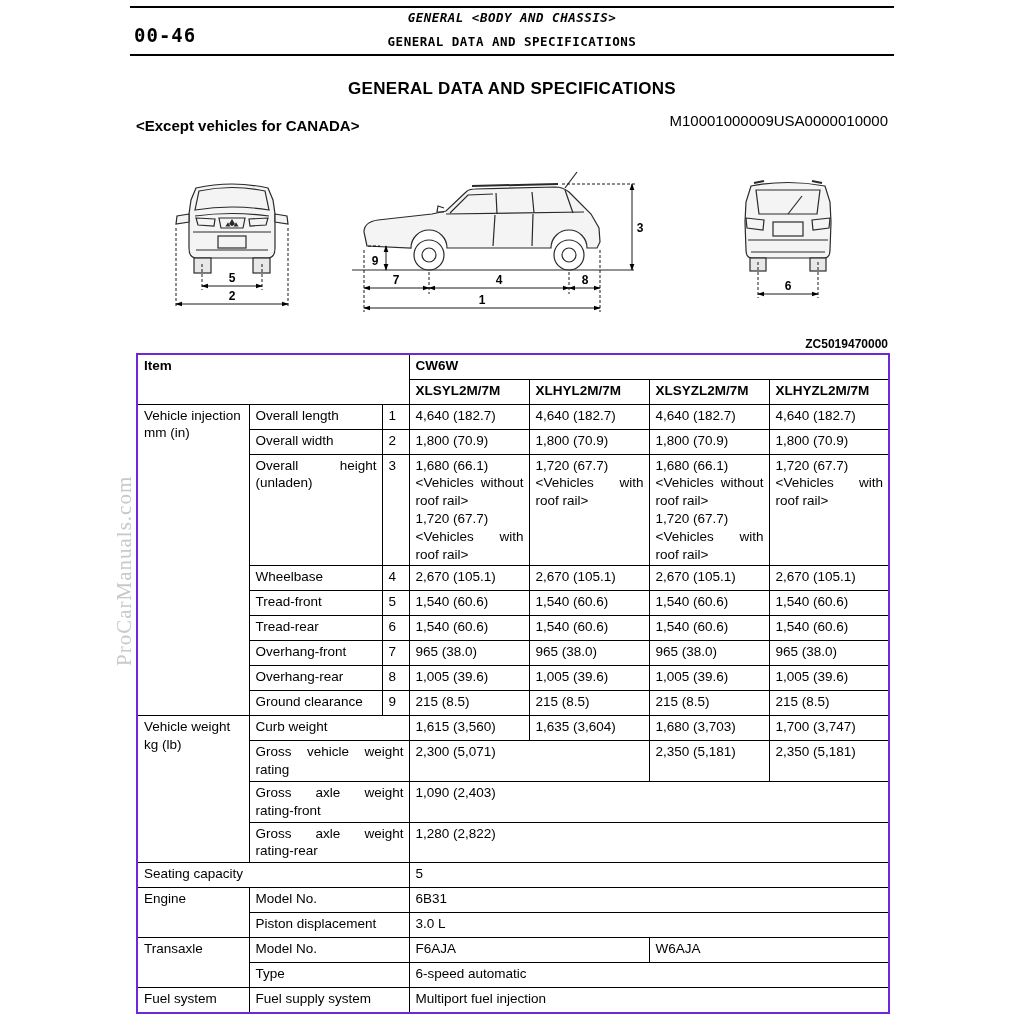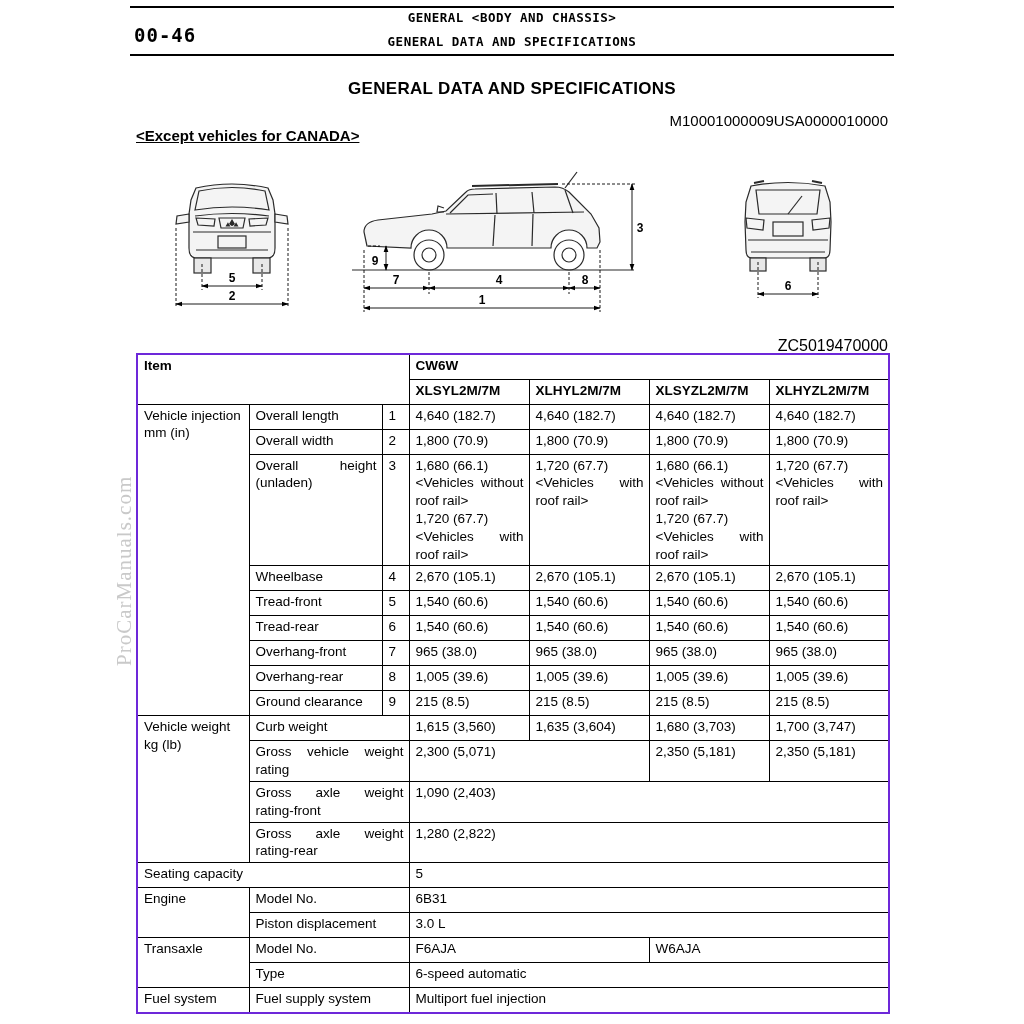--- a/index.html
+++ b/index.html
@@ -11,35 +11,35 @@
   .rule.top{top:6px;}
   .rule.bottom{top:54px;}
   .page-num{
     position:absolute;left:134px;top:18px;
     font-family:"DejaVu Sans Mono",monospace;font-size:19px;font-weight:bold;letter-spacing:1px;margin-top:6px;
   }
   .hdr-line{
     position:absolute;left:0;right:0;text-align:center;
     font-family:"DejaVu Sans Mono",monospace;font-size:12.5px;font-weight:bold;letter-spacing:.5px;
   }
-  .hdr-line.l1{top:10px;}
+  .hdr-line.l1{top:10px;font-style:italic;}
   .hdr-line.l2{top:34px;}
   .doc-title{
     position:absolute;left:0;right:0;top:79px;text-align:center;
     font-size:17px;font-weight:bold;letter-spacing:.3px;
   }
   .doc-code{position:absolute;right:136px;top:112px;font-size:15px;}
-  .section-heading{position:absolute;left:136px;top:127px;font-size:15px;font-weight:bold;text-decoration:underline;}
+  .section-heading{position:absolute;left:136px;top:117px;font-size:15px;font-weight:bold;}
   .figure{position:absolute;left:136px;top:156px;width:752px;height:182px;}
   .figure svg{position:absolute;}
   .svg-front{left:26px;top:10px;}
   .svg-side{left:198px;top:2px;}
   .svg-rear{left:582px;top:10px;}
   .dim-label{font-family:"Liberation Sans",sans-serif;font-size:12px;font-weight:bold;fill:#000;text-anchor:middle;}
-  .figure-code{position:absolute;right:136px;top:337px;font-size:16px;font-weight:normal;}
+  .figure-code{position:absolute;right:136px;top:337px;font-size:12px;font-weight:bold;}
   .watermark{
     position:absolute;left:112px;top:666px;transform:rotate(-90deg);transform-origin:0 0;
     font-family:"Liberation Serif",serif;font-size:21px;color:#c9c9c9;letter-spacing:1px;
     white-space:nowrap;pointer-events:none;z-index:5;
   }
   table.spec{
     position:absolute;left:136px;top:353px;width:752px;
     border-collapse:collapse;table-layout:fixed;border:2px solid #6d28d9;
   }
   table.spec td{

